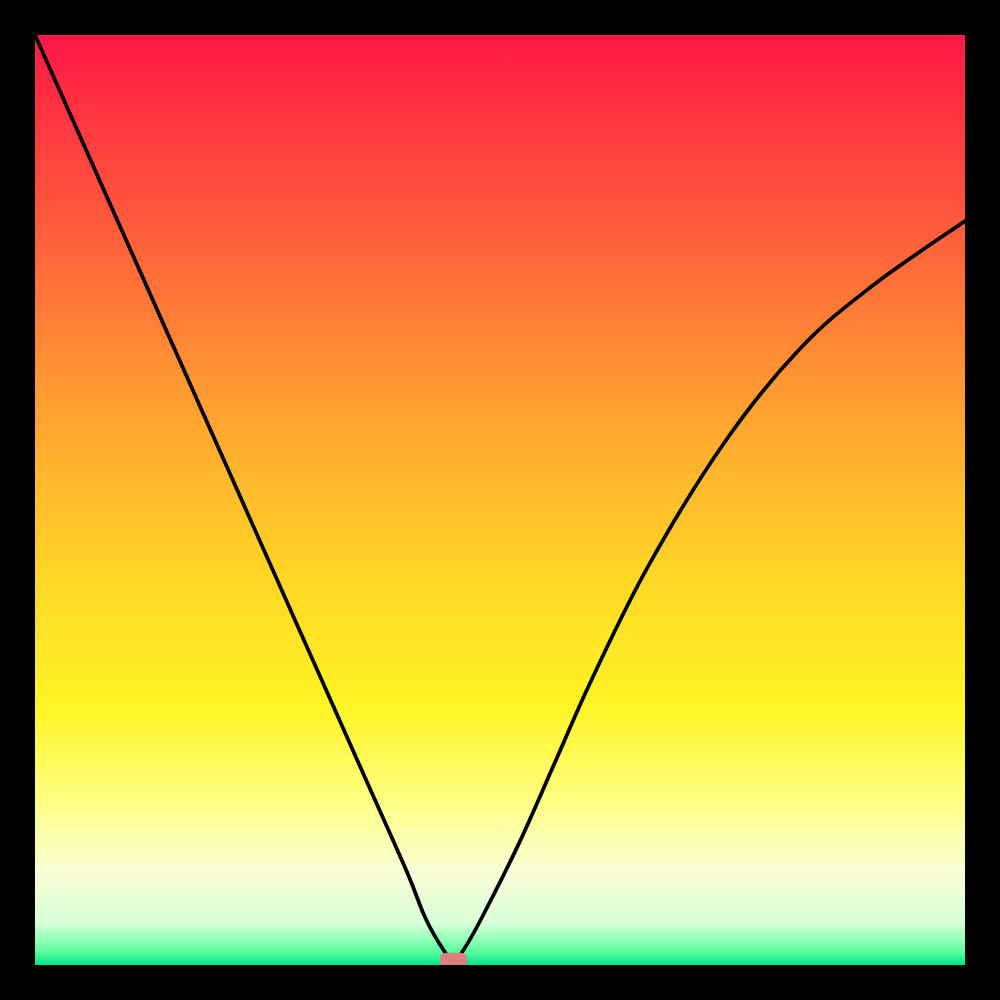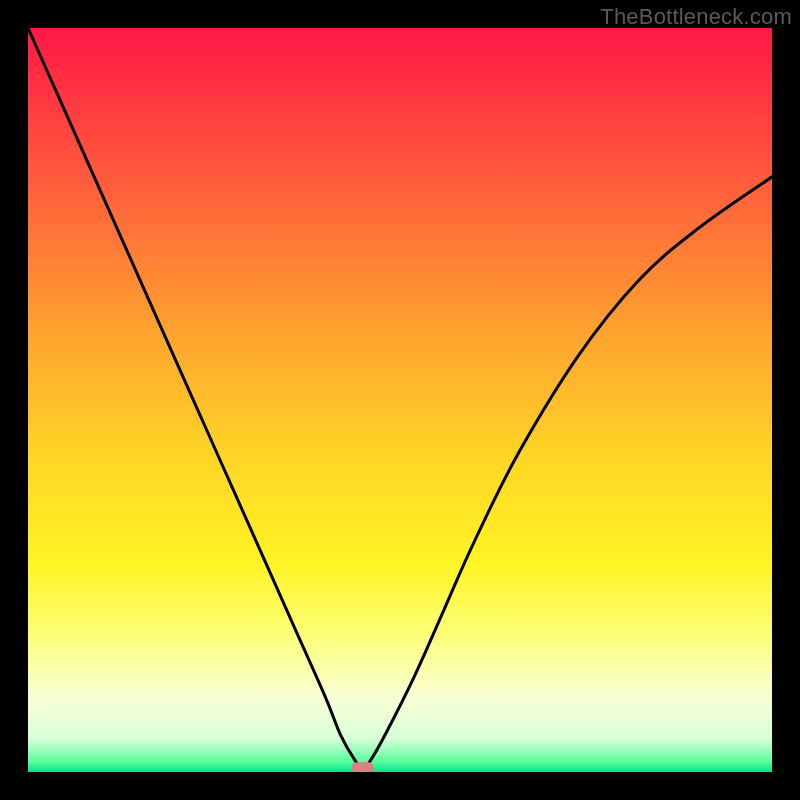--- a/index.html
+++ b/index.html
@@ -37,21 +37,20 @@
   }
   svg {
     display: block;
   }
 </style>
 </head>
 <body>
 
 <div class="frame">
 
-  <div class="watermark">TheBottleneck.com</div>
 
   <div class="plot-wrap">
     <svg id="chart-svg" width="744" height="744" viewBox="0 0 744 744">
       <defs>
         <linearGradient id="bg-grad" x1="0" y1="0" x2="0" y2="1">
             <stop offset="0%" stop-color="#ff1846"></stop>
             <stop offset="20%" stop-color="#ff5a3c"></stop>
             <stop offset="40%" stop-color="#ffa030"></stop>
             <stop offset="57.99999999999999%" stop-color="#ffd626"></stop>
             <stop offset="72%" stop-color="#fff424"></stop>

